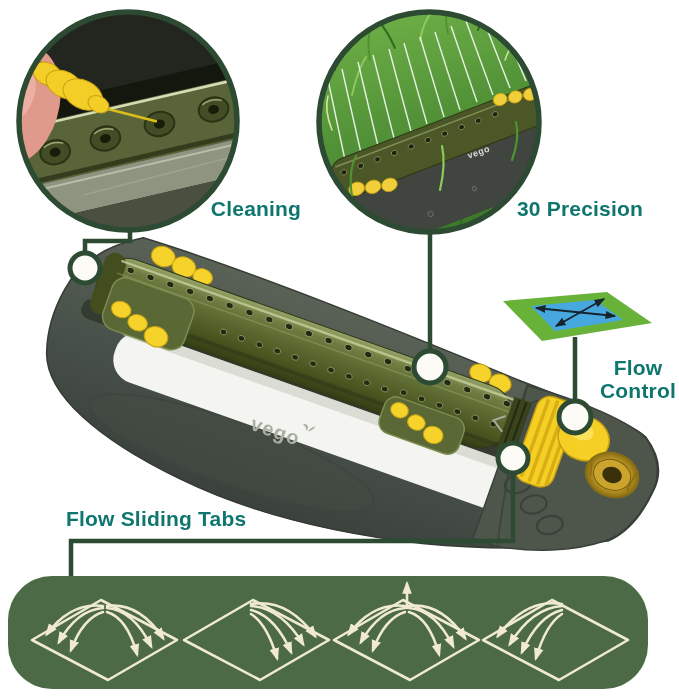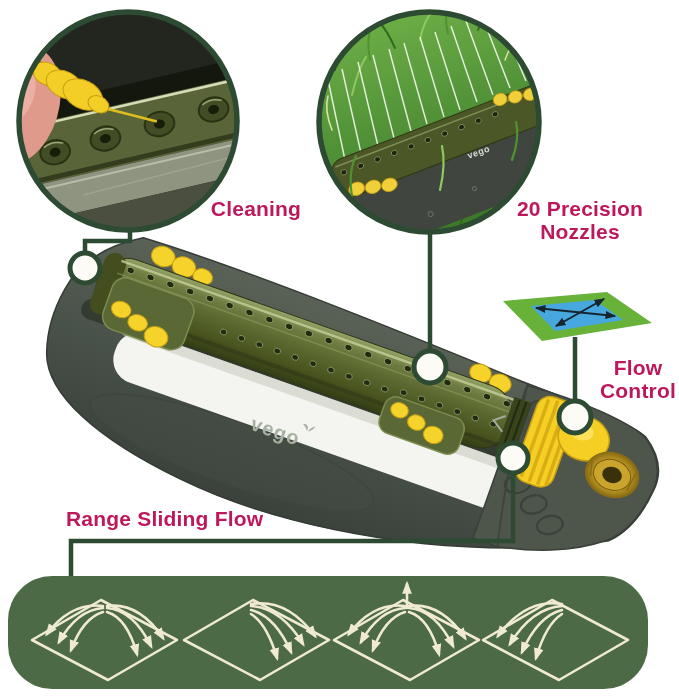--- a/index.html
+++ b/index.html
@@ -2,21 +2,21 @@
 <html><head>
 <meta charset="utf-8">
 <style>
   html,body{margin:0;padding:0;background:#ffffff;}
   .stage{
     position:relative;width:679px;height:696px;overflow:hidden;background:#ffffff;
     font-family:"Liberation Sans", sans-serif;
   }
   .stage svg{position:absolute;left:0;top:0;}
   .lbl{
-    position:absolute;color:#be185d;font-size:21px;line-height:23px;
+    position:absolute;color:#0f766e;font-size:21px;line-height:23px;
     font-weight:600;text-align:center;letter-spacing:.2px;
   }
   .lbl span{display:block;}
   .lbl.range{text-align:left;white-space:nowrap;}
   .logo-main{
     position:absolute;left:249px;top:423px;width:70px;height:26px;
     transform:rotate(19deg);color:#a9b1a3;font-weight:700;font-size:20px;
     letter-spacing:1px;
   }
   .logo-main .leaf{position:absolute;left:49px;top:-8px;}
@@ -382,31 +382,30 @@
       <path d="M6,-18 Q-10,-8 -20,26" marker-end="url(#bArrow)"></path>
     </g>
   </g>
 </svg>
 
 <div class="lbl" style="left:176px;top:197px;width:160px">
   <span>Cleaning</span>
 </div>
 
 <div class="lbl" style="left:499px;top:197px;width:162px">
-  <span>20 Precision</span>
-  <span>Nozzles</span>
+  <span>30 Precision</span>
 </div>
 
 <div class="lbl" style="left:583px;top:356px;width:110px">
   <span>Flow</span>
   <span>Control</span>
 </div>
 
 <div class="lbl range" style="left:66px;top:507px">
-  <span>Range Sliding Flow</span>
+  <span>Flow Sliding Tabs</span>
 </div>
 
 <div class="logo-main">
   <span>vego</span>
   <svg class="leaf" width="13" height="10" viewBox="0 0 13 10">
     <path d="M6,9 Q3,4 0,4 Q3,1 6,5 Z" fill="#a9b1a3"></path>
     <path d="M7,9 Q9,3 13,2 Q11,7 7,9 Z" fill="#a9b1a3"></path>
   </svg>
 </div>
 <div class="logo-callout">

